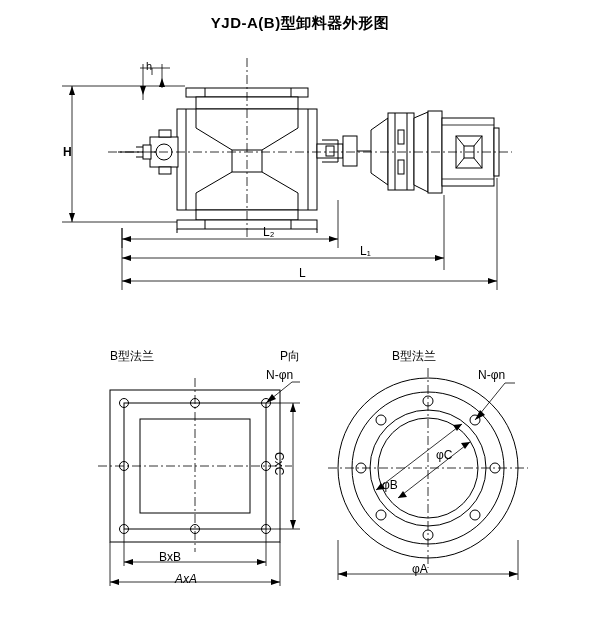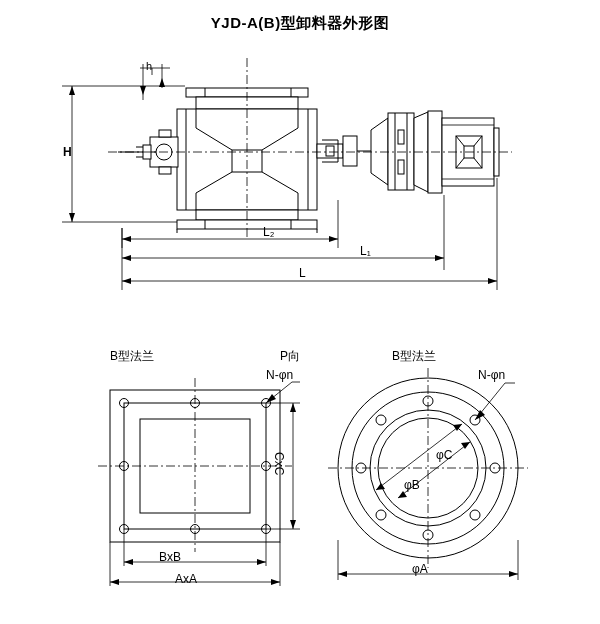--- a/index.html
+++ b/index.html
@@ -219,19 +219,19 @@
 
   <div class="lbl big" style="left:110px;top:348px;">B型法兰</div>
   <div class="lbl big" style="left:280px;top:348px;text-align:center;">P向</div>
   <div class="lbl big" style="left:392px;top:348px;">B型法兰</div>
 
   <div class="lbl big" style="left:266px;top:368px;">N-φn</div>
   <div class="lbl big" style="left:478px;top:368px;">N-φn</div>
 
   <div class="lbl big" style="left:286px;top:452px;transform:rotate(90deg);transform-origin:left top;">CxC</div>
   <div class="lbl big" style="left:159px;top:550px;">BxB</div>
-  <div class="lbl big" style="left:175px;top:572px;">AxA</div>
+  <div class="lbl big" style="left:175px;top:572px;font-style:italic;">AxA</div>
 
   <div class="lbl big" style="left:436px;top:448px;">φC</div>
-  <div class="lbl big" style="left:382px;top:478px;margin-left:22px;">φB</div>
+  <div class="lbl big" style="left:382px;top:478px;">φB</div>
   <div class="lbl big" style="left:412px;top:562px;text-align:center;">φA</div>
 
 </div>
 
 </body></html>

